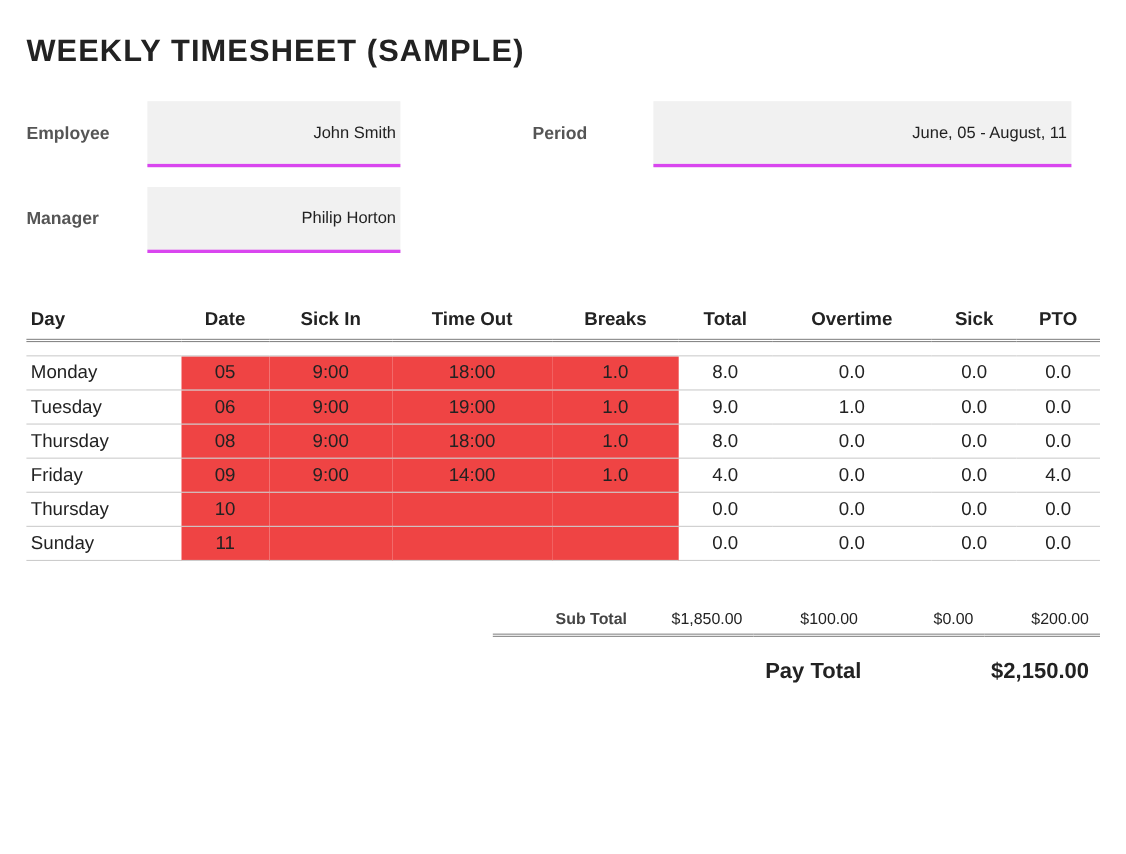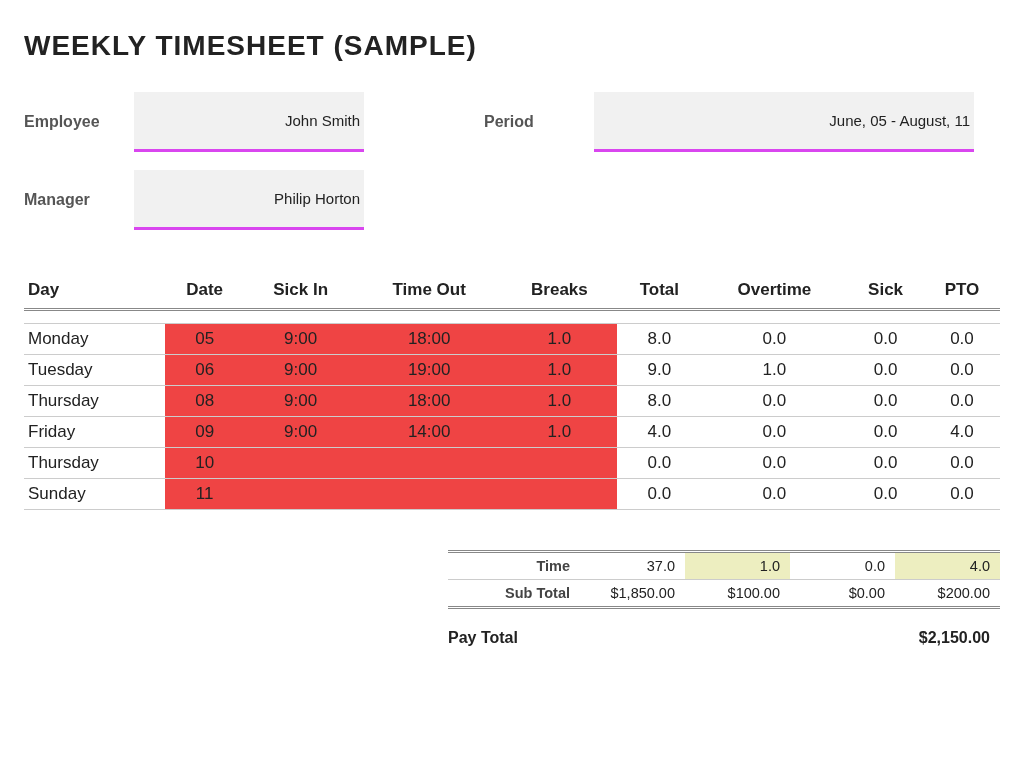--- a/index.html
+++ b/index.html
@@ -91,23 +91,23 @@
   .sum-bottom-rule td { border-bottom: 3px double #888; }
   .hl {
     background: #edeec0;
     border-bottom: 1px solid #d8d79a;
   }
   .thin-under td { border-bottom: 1px solid #ccc; }
 
   .paytotal {
     margin-top: 20px;
     display: flex;
-    justify-content: space-between;
+    justify-content: flex-end;
     gap: 118px;
-    font-size: 16px;
+    font-size: 20px;
     font-weight: bold;
     padding-right: 10px;
   }
 </style>
 </head>
 <body>
 
 <h1>WEEKLY TIMESHEET (SAMPLE)</h1>
 
 <div class="meta">
@@ -207,27 +207,20 @@
         <td>0.0</td>
         <td>0.0</td>
         <td>0.0</td>
       </tr>
     </tbody>
 </table>
 
 <div class="summary">
   <table class="sum">
     <tbody>
-        <tr class="sum-top-rule thin-under">
-      <td class="rlabel">Time</td>
-      <td class="num">37.0</td>
-      <td class="num hl">1.0</td>
-      <td class="num">0.0</td>
-      <td class="num hl">4.0</td>
-    </tr>
     <tr class="sum-bottom-rule">
       <td class="rlabel">Sub Total</td>
       <td class="num">$1,850.00</td>
       <td class="num">$100.00</td>
       <td class="num">$0.00</td>
       <td class="num">$200.00</td>
     </tr>
   </tbody>
     </table>
 

